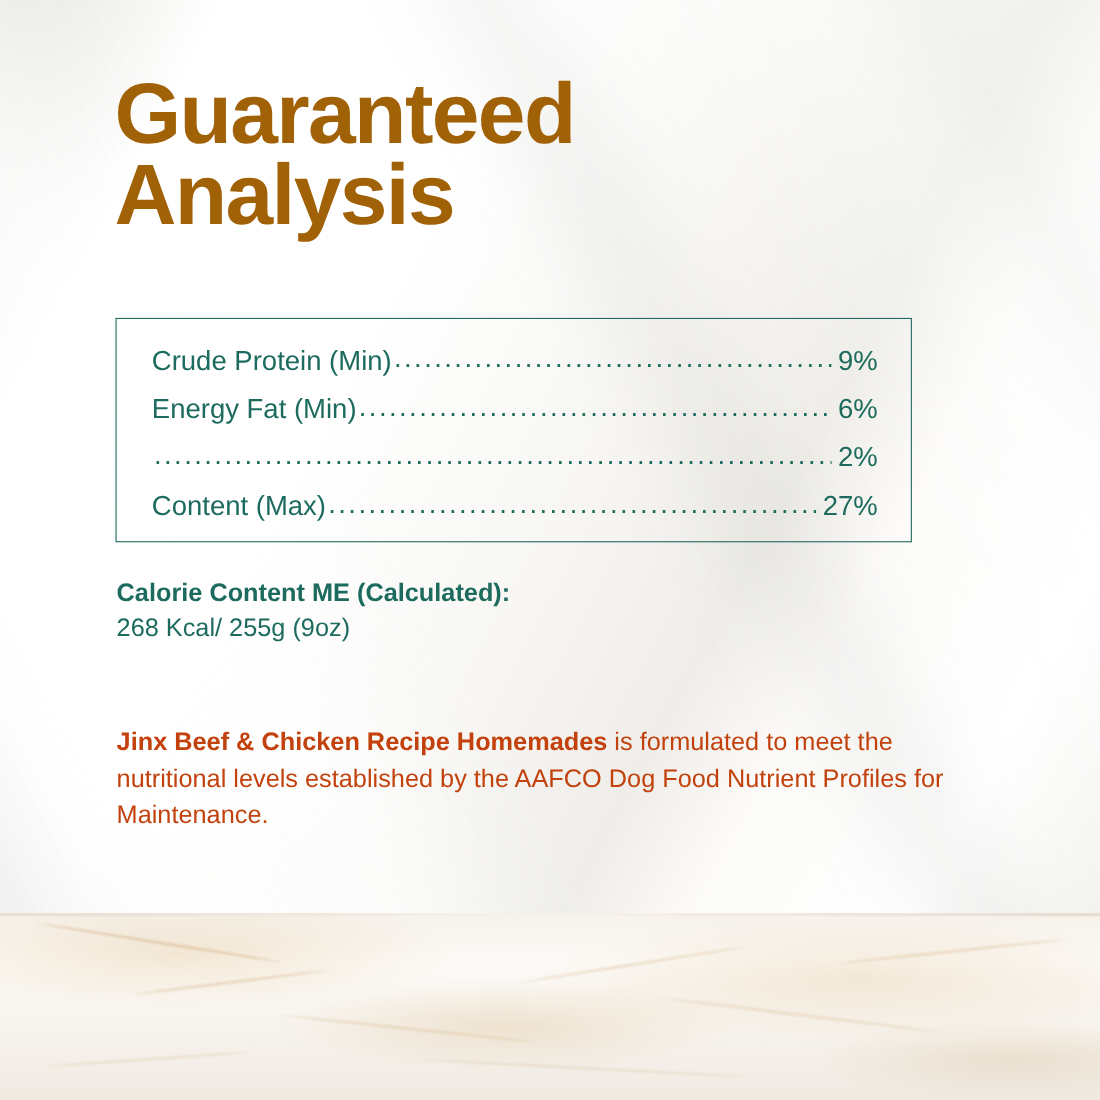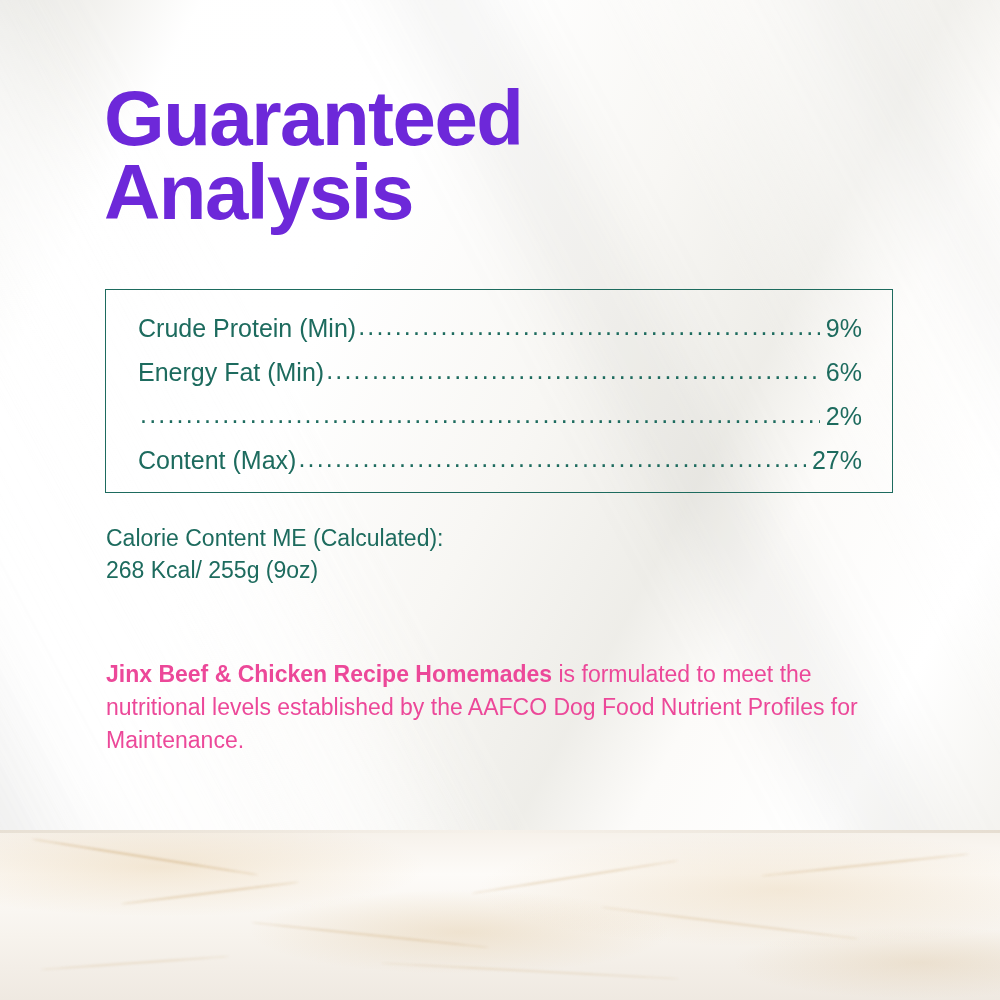--- a/index.html
+++ b/index.html
@@ -94,35 +94,35 @@
   
   .content {
     position: absolute;
     left: 0; top: 0;
     width: 1000px;
     height: 840px;
   }
   .title {
     position: absolute;
     left: 104px;
-    top: 81px;
+    top: 66px;
     width: 640px;
-    color: #6d28d9;
+    color: #a16207;
     font-size: 78px;
     line-height: 0.95;
     font-weight: 700;
     letter-spacing: -1.5px;
   }
   .title .ln { display: block; }
 
   .panel {
     position: absolute;
     left: 105px;
     top: 289px;
-    width: 788px;
+    width: 724px;
     height: 204px;
     border: 1.5px solid #1d6b5e;
     box-sizing: border-box;
   }
   .rows {
     position: absolute;
     left: 32px;
     right: 30px;
     top: 16px;
   }
@@ -148,34 +148,34 @@
 
   .calorie {
     position: absolute;
     left: 106px;
     top: 522px;
     width: 700px;
     color: #1d6b5e;
   }
   .calorie .heading {
     font-size: 23px;
-    font-weight: 400;
+    font-weight: 700;
     line-height: 32px;
   }
   .calorie .line {
     font-size: 23px;
     line-height: 33px;
   }
 
   .statement {
     position: absolute;
     left: 106px;
     top: 658px;
     width: 752px;
-    color: #ec4899;
+    color: #c2410c;
     font-size: 23px;
     line-height: 33px;
   }
   .statement b { font-weight: 700; }
 </style>
 </head>
 <body>
 
 <div class="scene">
   <div class="wall"></div>

